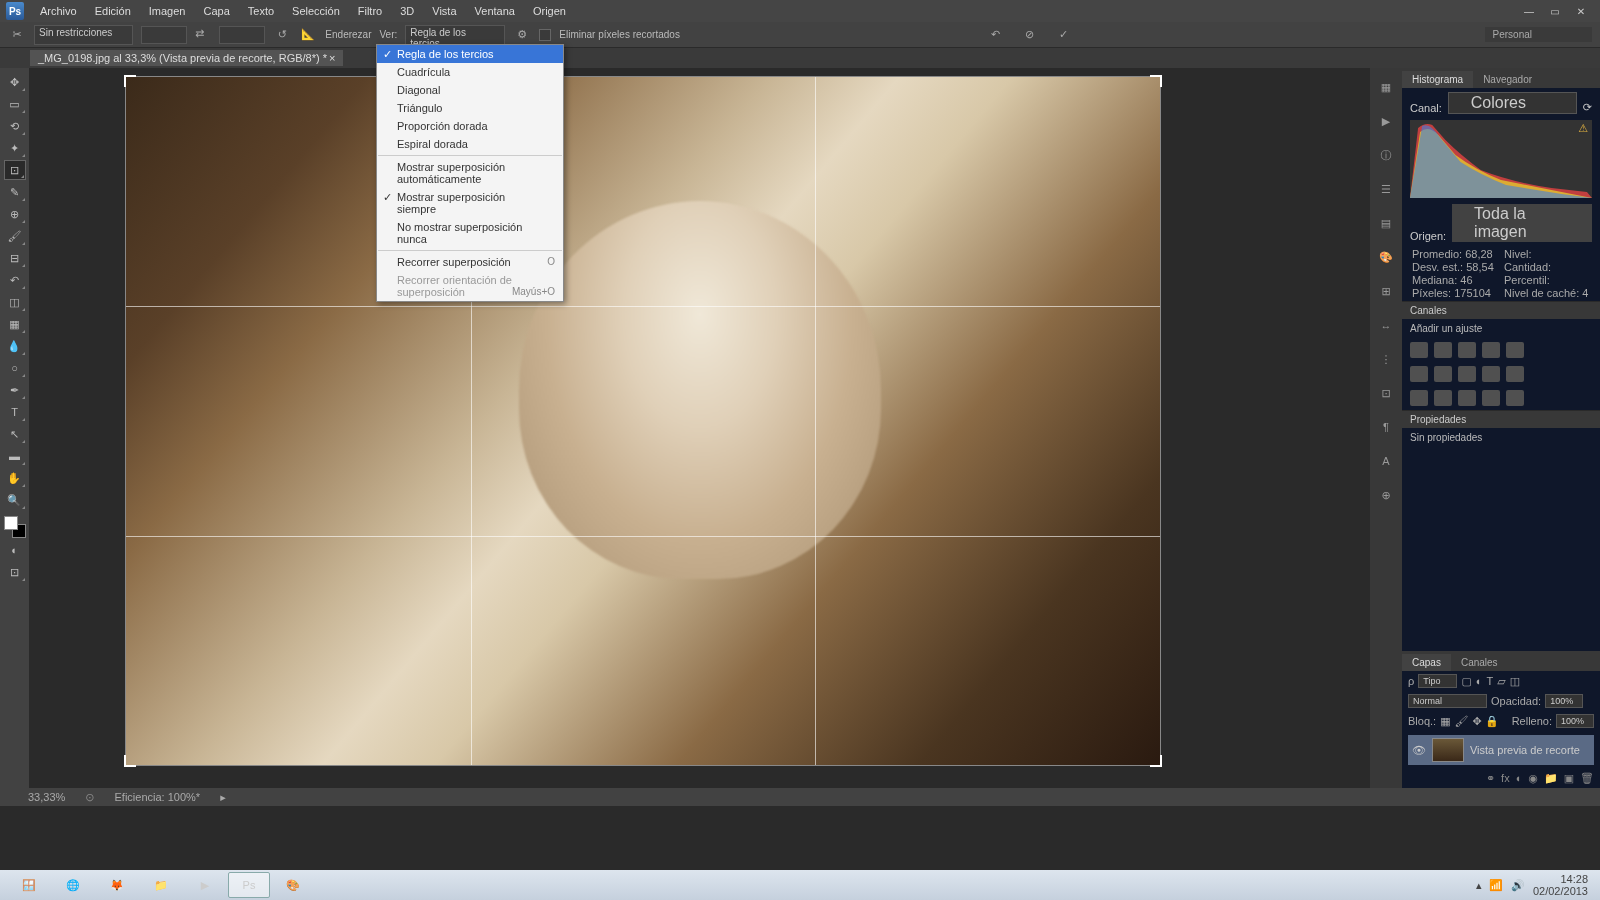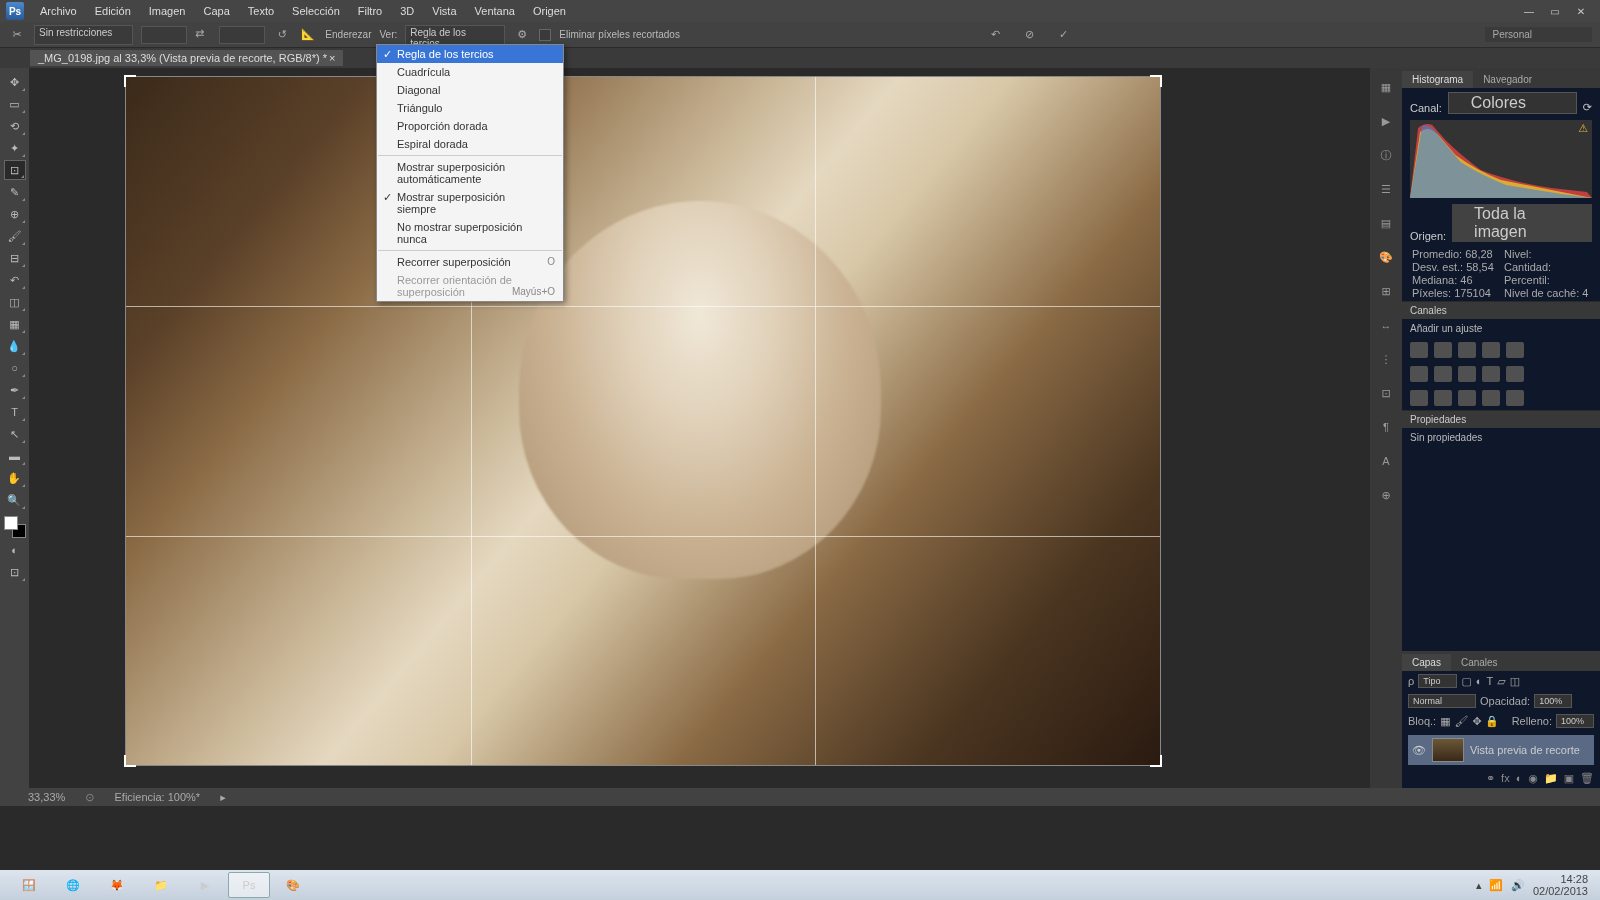--- a/index.html
+++ b/index.html
@@ -262,21 +262,21 @@
       <div class="layer-ctrls">
         <span>ρ</span>
         <div class="layer-sel">Tipo</div>
         <span>▢</span>
           <span>◐</span>
           <span>T</span>
           <span>▱</span>
           <span>◫</span>
       </div>
       <div class="layer-ctrls">
-        <div class="layer-sel" style="width:68px">Normal</div>
+        <div class="layer-sel" style="width:79px">Normal</div>
         <span>Opacidad:</span>
         <div class="layer-sel" style="width:38px">100%</div>
       </div>
       <div class="layer-ctrls">
         <span>Bloq.:</span>
         <span>▦</span>
           <span>🖌</span>
           <span>✥</span>
           <span>🔒</span>
         <span style="margin-left:auto">Relleno:</span>

